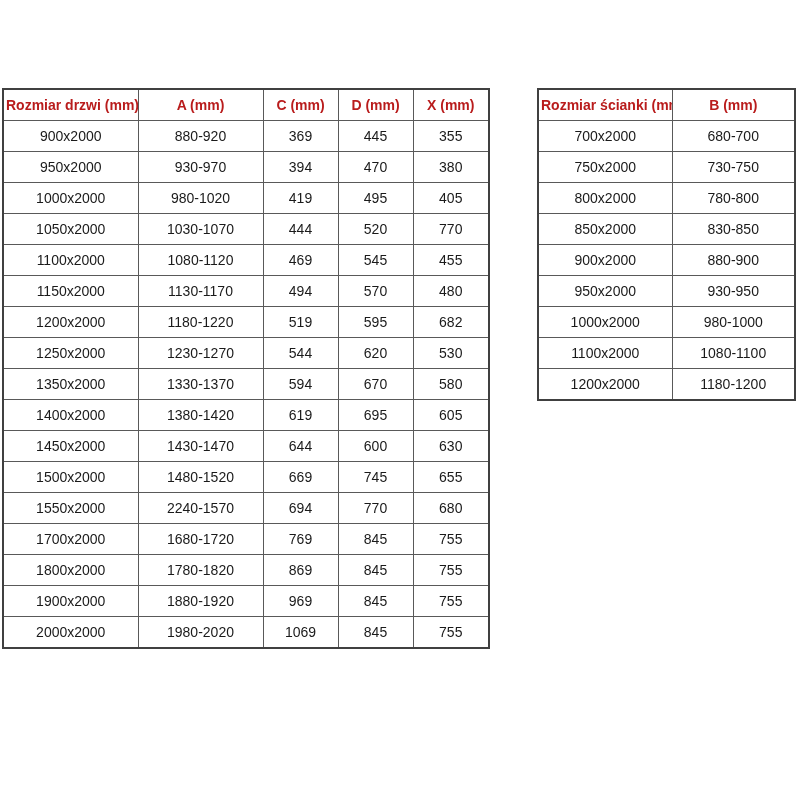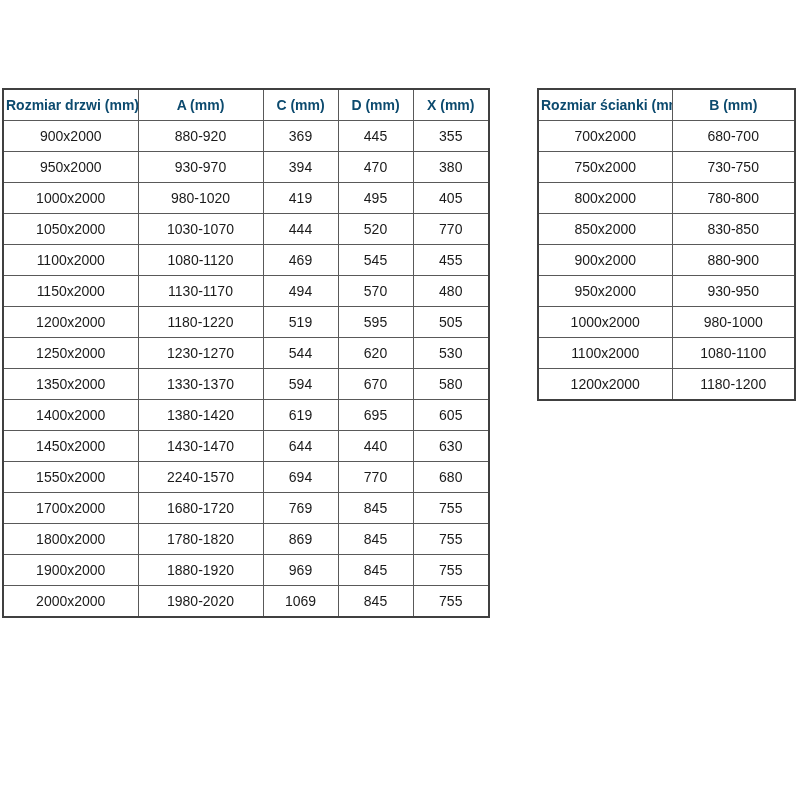--- a/index.html
+++ b/index.html
@@ -31,21 +31,21 @@
     border: 1px solid #595959;
     text-align: center;
     vertical-align: middle;
     height: 30px;
     padding: 0 2px;
     overflow: hidden;
     white-space: nowrap;
   }
   table.spec-table th {
     font-weight: bold;
-    color: #0c4a6e;
+    color: #b91c1c;
     text-align: center;
   }
   
   .left col.c0 { width: 135px; }
   .left col.c1 { width: 125px; }
   .left col.c2 { width: 75px; }
   .left col.c3 { width: 75px; }
   .left col.c4 { width: 76px; }
   
   .right col.c0 { width: 134px; }
@@ -114,21 +114,21 @@
           <td>1130-1170</td>
           <td>494</td>
           <td>570</td>
           <td>480</td>
         </tr>
         <tr>
           <td>1200x2000</td>
           <td>1180-1220</td>
           <td>519</td>
           <td>595</td>
-          <td>505</td>
+          <td>682</td>
         </tr>
         <tr>
           <td>1250x2000</td>
           <td>1230-1270</td>
           <td>544</td>
           <td>620</td>
           <td>530</td>
         </tr>
         <tr>
           <td>1350x2000</td>
@@ -141,22 +141,29 @@
           <td>1400x2000</td>
           <td>1380-1420</td>
           <td>619</td>
           <td>695</td>
           <td>605</td>
         </tr>
         <tr>
           <td>1450x2000</td>
           <td>1430-1470</td>
           <td>644</td>
-          <td>440</td>
+          <td>600</td>
           <td>630</td>
+        </tr>
+        <tr>
+          <td>1500x2000</td>
+          <td>1480-1520</td>
+          <td>669</td>
+          <td>745</td>
+          <td>655</td>
         </tr>
         <tr>
           <td>1550x2000</td>
           <td>2240-1570</td>
           <td>694</td>
           <td>770</td>
           <td>680</td>
         </tr>
         <tr>
           <td>1700x2000</td>

